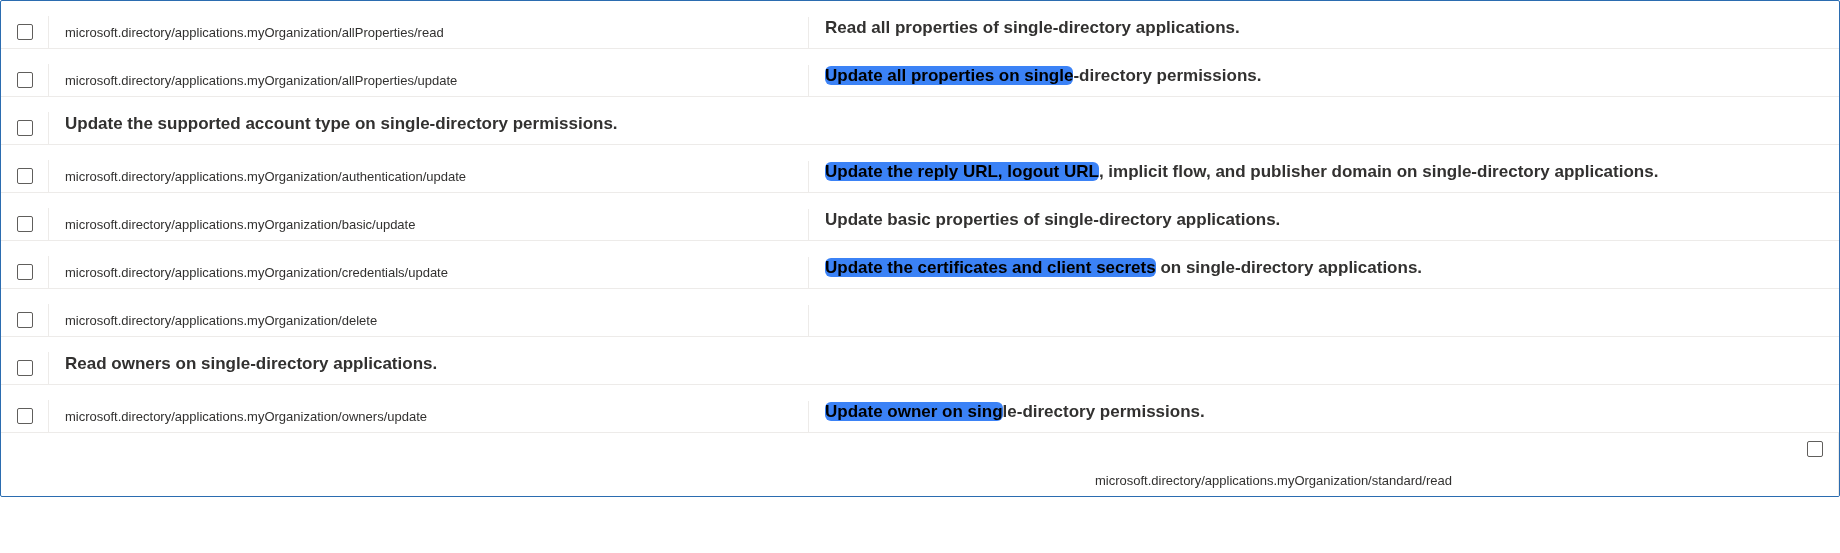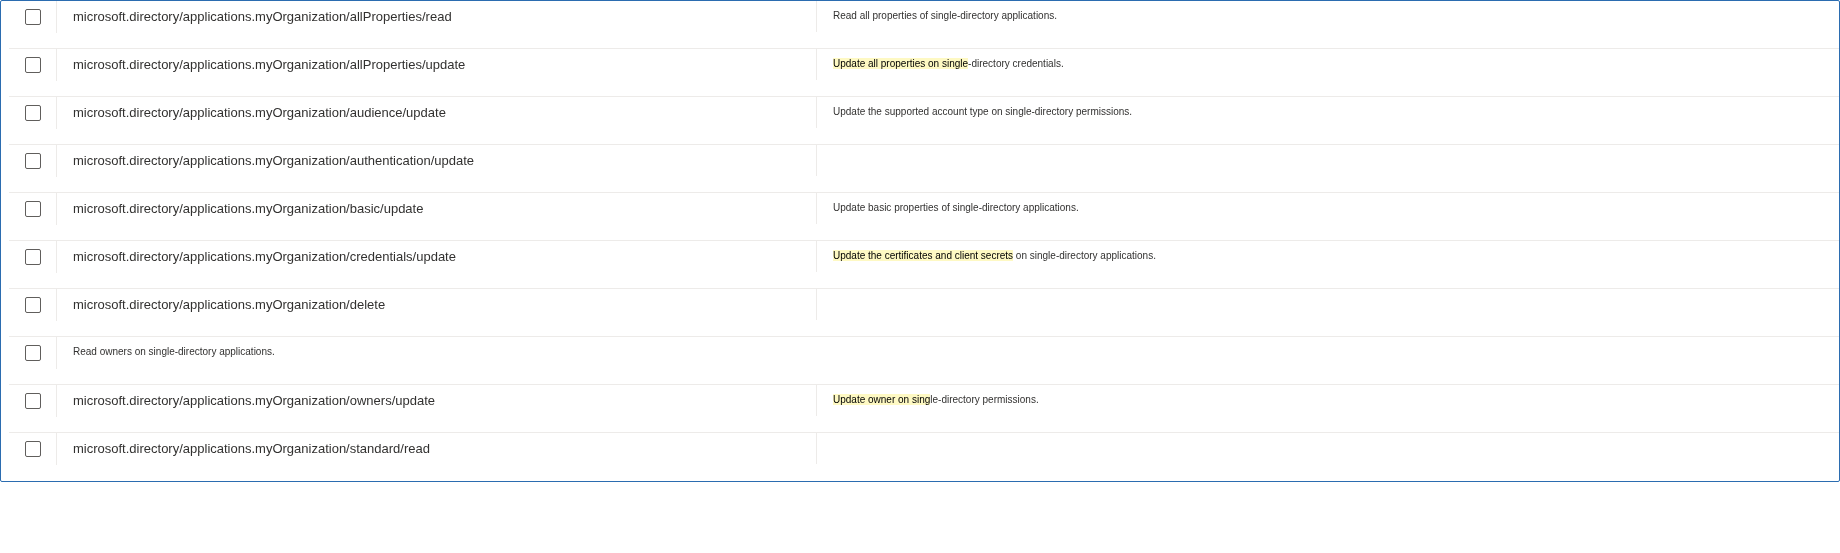--- a/index.html
+++ b/index.html
@@ -17,28 +17,28 @@
 
     .table-container {
       border: 1.5px solid #2b6cb0;
       border-radius: 2px;
       overflow: hidden;
       width: 1840px;
     }
 
     .table-row {
       display: flex;
-      align-items: flex-start;
+      align-items: flex-end;
       border-bottom: 1px solid #edebe9;
       min-height: 48px;
-      margin-left: 8px;
     }
 
     .table-row:last-child {
       border-bottom: none;
+      flex-direction: column;
     }
 
     .cell-checkbox {
       width: 48px;
       min-width: 48px;
       display: flex;
       align-items: center;
       justify-content: center;
       border-right: 1px solid #edebe9;
       padding: 8px;
@@ -53,39 +53,41 @@
       border-right: 1px solid #edebe9;
       color: #323130;
       font-size: 13px;
     }
 
     .cell-description {
       flex: 1;
       display: flex;
       align-items: center;
       padding: 8px 16px;
-      font-size: 10px;
+      font-size: 17px;
       color: #323130;
+      font-weight: bold;
     }
 
     .checkbox {
       width: 16px;
       height: 16px;
       border: 1px solid #605e5c;
       border-radius: 2px;
       background: #fff;
       cursor: pointer;
       appearance: none;
       -webkit-appearance: none;
       display: block;
     }
 
     .highlight {
-      background-color: #fef9c3;
+      background-color: #3b82f6;
       display: inline;
+      border-radius: 6px;
     }
 
     .description-text {
       line-height: 1.4;
     }
   </style>
 </head>
 <body>
 
 <div class="table-container">
@@ -97,37 +99,39 @@
       <div class="cell-description">
         <span class="description-text"><span>Read all properties of single-directory applications.</span></span>
       </div>
     </div>
     <div class="table-row">
       <div class="cell-checkbox">
         <input type="checkbox" class="checkbox" style="">
       </div>
       <div class="cell-permission">microsoft.directory/applications.myOrganization/allProperties/update</div>
       <div class="cell-description">
-        <span class="description-text"><mark class="highlight">Update all properties on single</mark><span>-directory credentials.</span></span>
+        <span class="description-text"><mark class="highlight">Update all properties on single</mark><span>-directory permissions.</span></span>
       </div>
     </div>
     <div class="table-row">
       <div class="cell-checkbox">
         <input type="checkbox" class="checkbox" style="">
       </div>
-      <div class="cell-permission">microsoft.directory/applications.myOrganization/audience/update</div>
       <div class="cell-description">
         <span class="description-text"><span>Update the supported account type on single-directory permissions.</span></span>
       </div>
     </div>
     <div class="table-row">
       <div class="cell-checkbox">
         <input type="checkbox" class="checkbox" style="">
       </div>
       <div class="cell-permission">microsoft.directory/applications.myOrganization/authentication/update</div>
+      <div class="cell-description">
+        <span class="description-text"><mark class="highlight">Update the reply URL, logout URL</mark><span>, implicit flow, and publisher domain on single-directory applications.</span></span>
+      </div>
     </div>
     <div class="table-row">
       <div class="cell-checkbox">
         <input type="checkbox" class="checkbox" style="">
       </div>
       <div class="cell-permission">microsoft.directory/applications.myOrganization/basic/update</div>
       <div class="cell-description">
         <span class="description-text"><span>Update basic properties of single-directory applications.</span></span>
       </div>
     </div>

